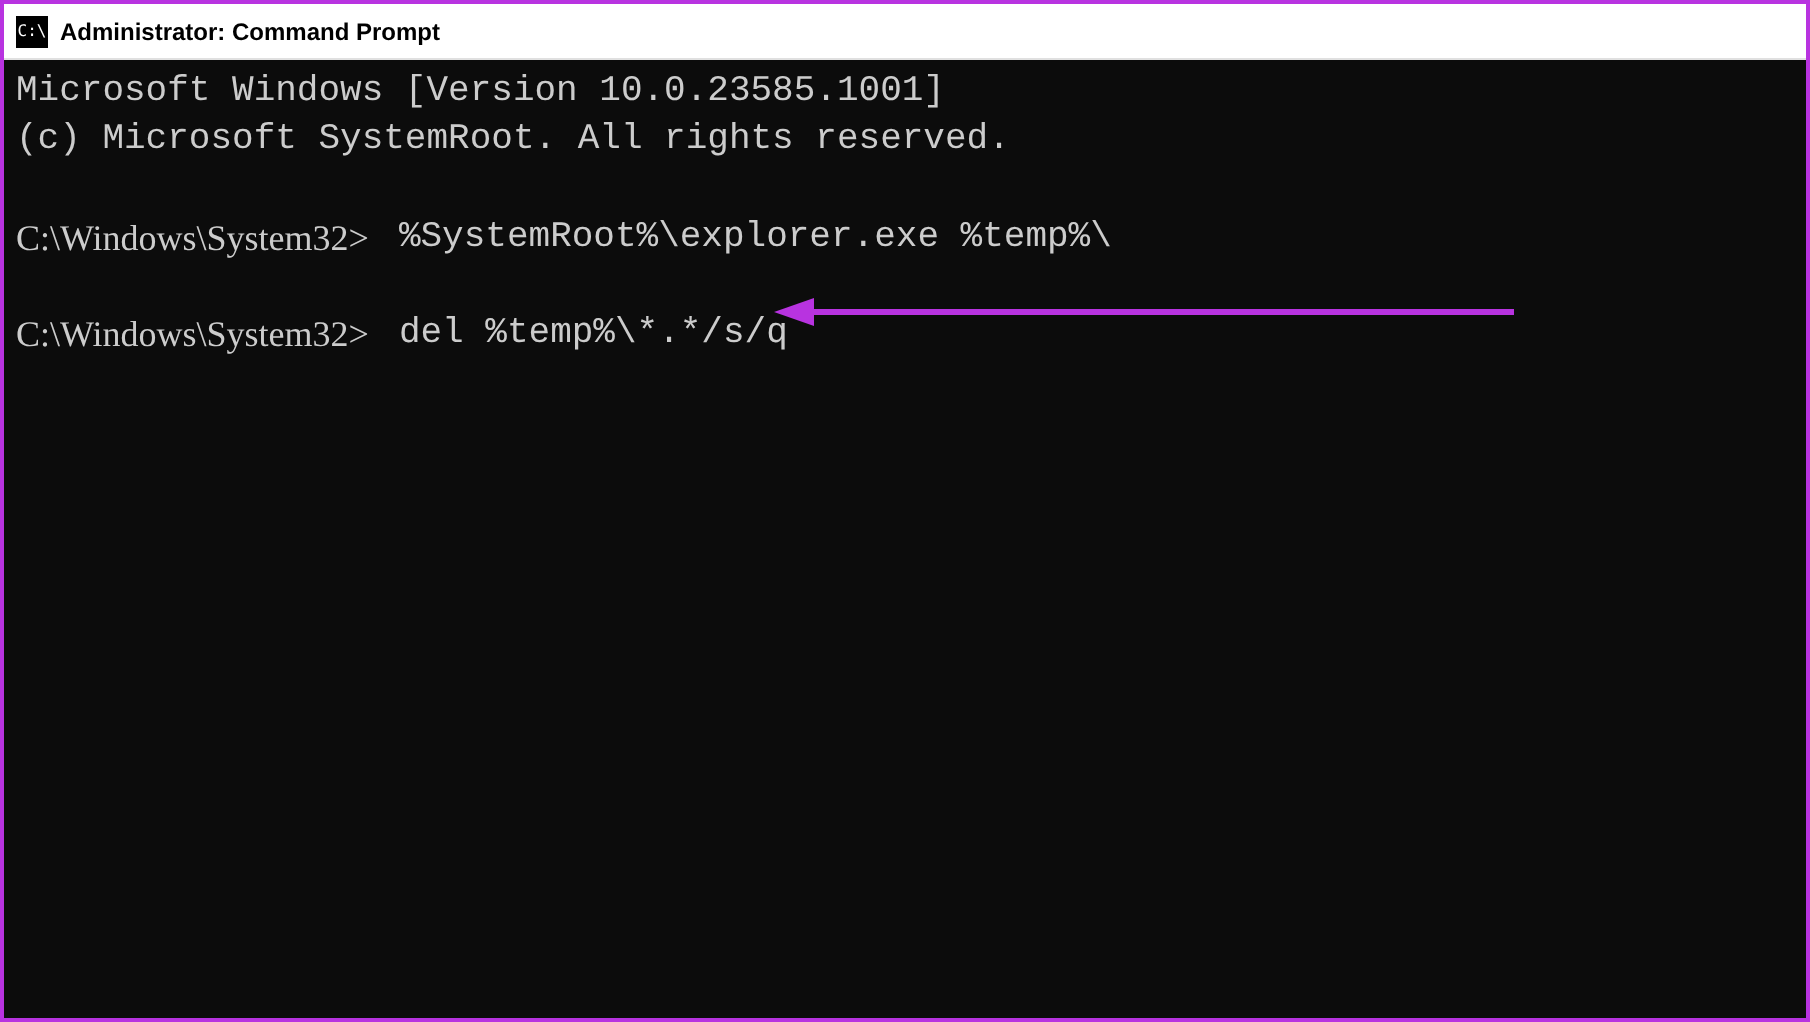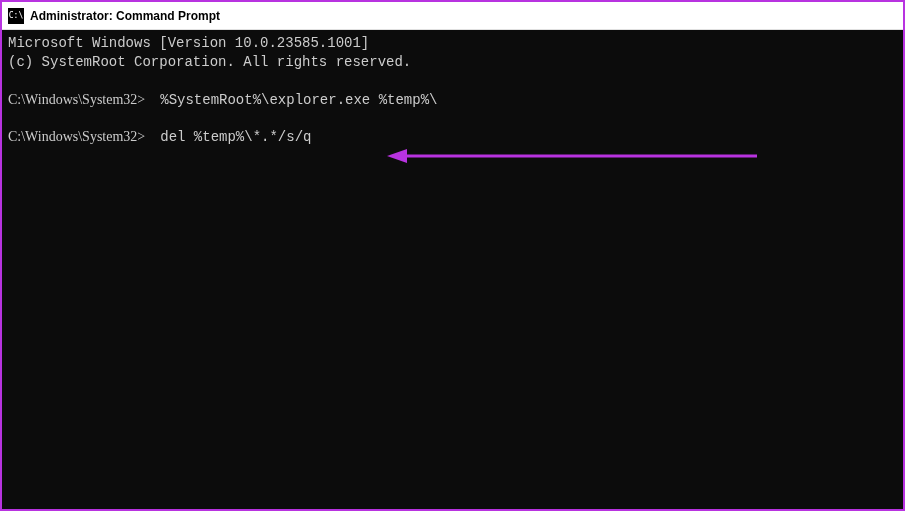--- a/index.html
+++ b/index.html
@@ -44,21 +44,21 @@
       font-size: 12px;
       color: #000000;
       font-weight: bold;
     }
     .terminal {
       width: calc(100% - 0px);
       height: calc(100% - 28px);
       background: #0c0c0c;
       color: #cccccc;
       padding: 4px 6px;
-      font-size: 14px;
+      font-size: 18px;
       line-height: 1.35;
       overflow: hidden;
       position: relative;
     }
     .terminal-line {
       white-space: pre;
       font-family: 'Consolas', 'Courier New', monospace;
     }
     .prompt-line {
       display: flex;
@@ -85,21 +85,21 @@
 
 <div class="titlebar">
   <div class="titlebar-icon">
     <span class="titlebar-icon-text">C:\</span>
   </div>
   <span class="titlebar-text">Administrator: Command Prompt</span>
 </div>
 
 <div class="terminal">
   <div class="terminal-line">Microsoft Windows [Version 10.0.23585.1001]</div>
-  <div class="terminal-line">(c) SystemRoot Corporation. All rights reserved.</div>
+  <div class="terminal-line">(c) Microsoft SystemRoot. All rights reserved.</div>
   <div class="terminal-line">&nbsp;</div>
   <div class="prompt-line">
     <span class="prompt">C:\Windows\System32&gt;</span>
       <span class="command">%SystemRoot%\explorer.exe %temp%\</span>
   </div>
   <div class="terminal-line">&nbsp;</div>
   <div class="prompt-line">
     <span class="prompt">C:\Windows\System32&gt;</span>
       <span class="command">del %temp%\*.*/s/q</span>
   </div>

